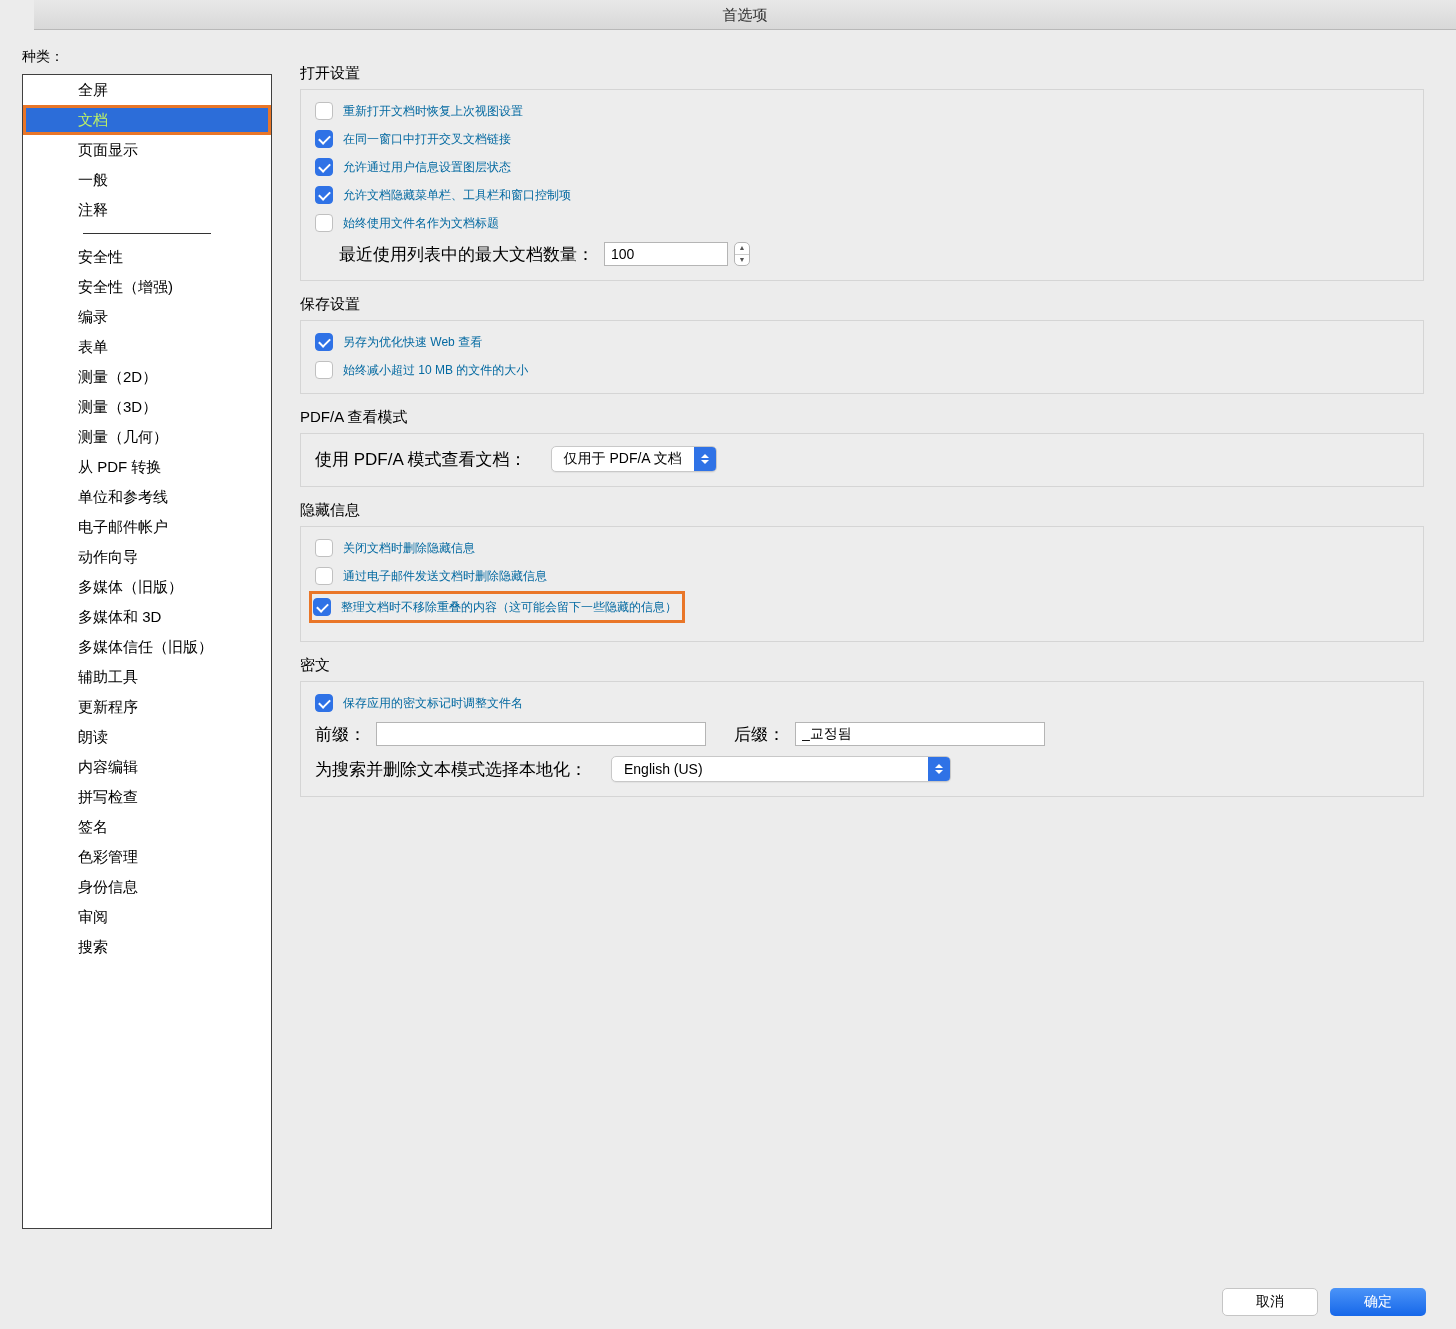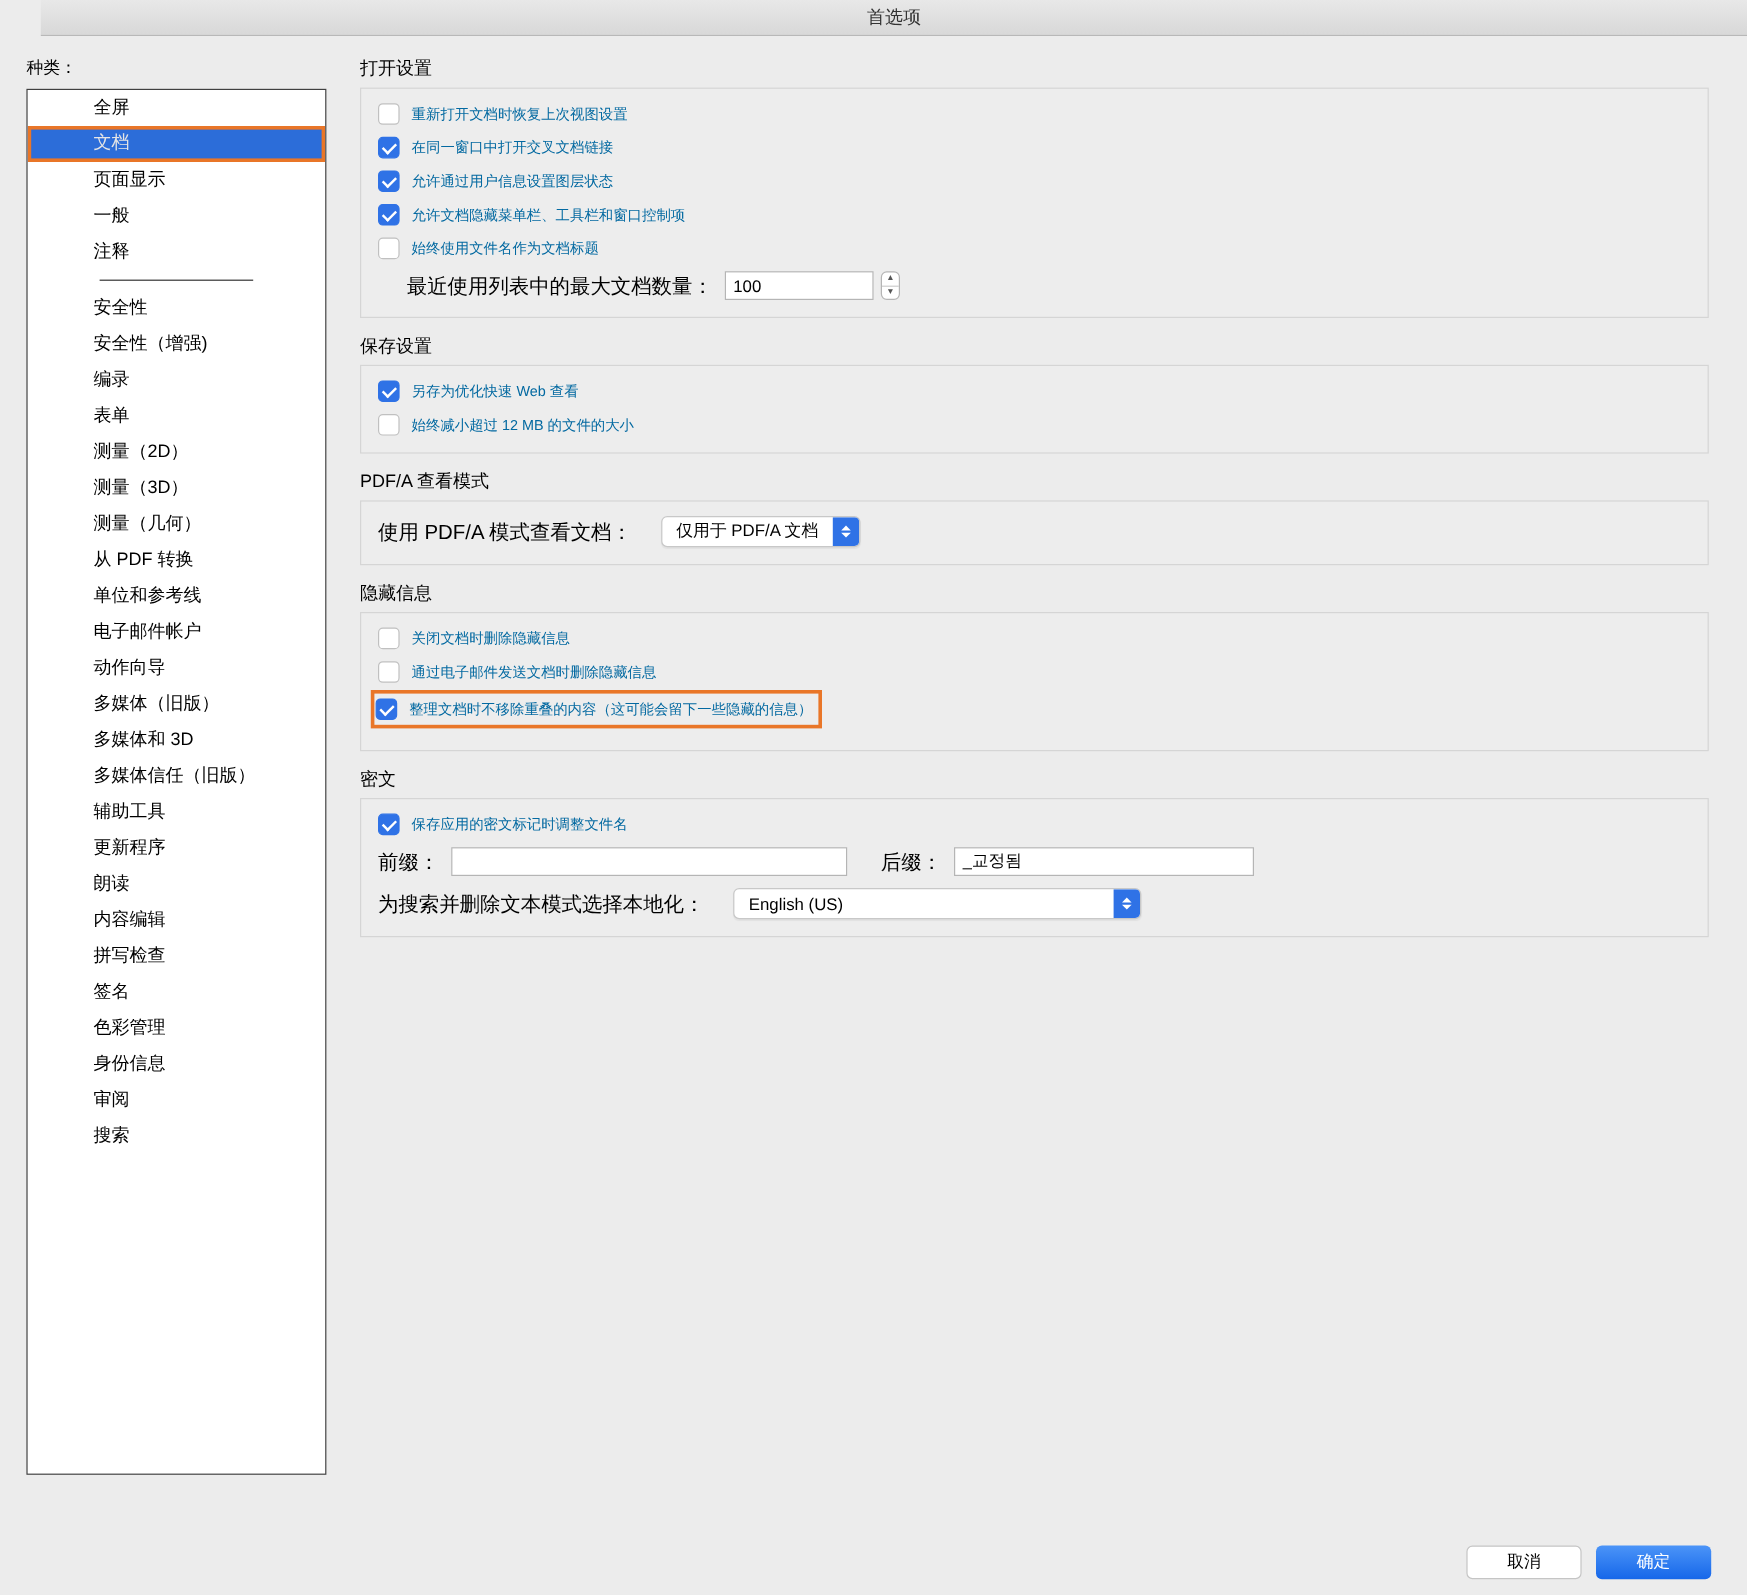--- a/index.html
+++ b/index.html
@@ -52,22 +52,21 @@
       overflow: hidden;
     }
     .sidebar-item {
       padding: 4px 0 4px 55px;
       font-size: 15px;
       cursor: default;
       line-height: 22px;
     }
     .sidebar-item.selected {
       background: #2c6dd9;
-      color: #e5e5e5;
-      font-family: Liberation Mono, monospace;
+      color: #bef264;
     }
     .sidebar-item.highlighted {
       outline: 3px solid #e97628;
       outline-offset: -3px;
     }
     .sidebar-sep {
       border-top: 1px solid #333;
       margin: 8px 60px 8px 60px;
     }
     .main-col {
@@ -75,21 +74,21 @@
       padding-left: 28px;
       padding-right: 10px;
     }
     .section-header {
       font-size: 15px;
       color: #000;
       margin-bottom: 6px;
       margin-top: 14px;
     }
     .main-col > .section-header:first-child {
-      margin-top: 0;
+      margin-top: 16px;
     }
     .section-body {
       border: 1px solid #d5d5d5;
       background: #ededed;
       padding: 12px 14px 14px 14px;
     }
     .row {
       display: flex;
       align-items: center;
       margin-bottom: 10px;
@@ -305,21 +304,21 @@
       </div>
 
       <div class="section-header">保存设置</div>
       <div class="section-body">
         <div class="row">
           <div class="checkbox checked"></div>
           <span class="check-label">另存为优化快速 Web 查看</span>
         </div>
         <div class="row">
           <div class="checkbox"></div>
-          <span class="check-label">始终减小超过 12 MB 的文件的大小</span>
+          <span class="check-label">始终减小超过 10 MB 的文件的大小</span>
         </div>
       </div>
 
       <div class="section-header">PDF/A 查看模式</div>
       <div class="section-body">
         <div class="row">
           <span class="field-label">使用 PDF/A 模式查看文档：</span>
           <div class="mac-select" style="margin-left:14px">
             <span class="sel-text">仅用于 PDF/A 文档</span>
             <span class="sel-btn"></span>

